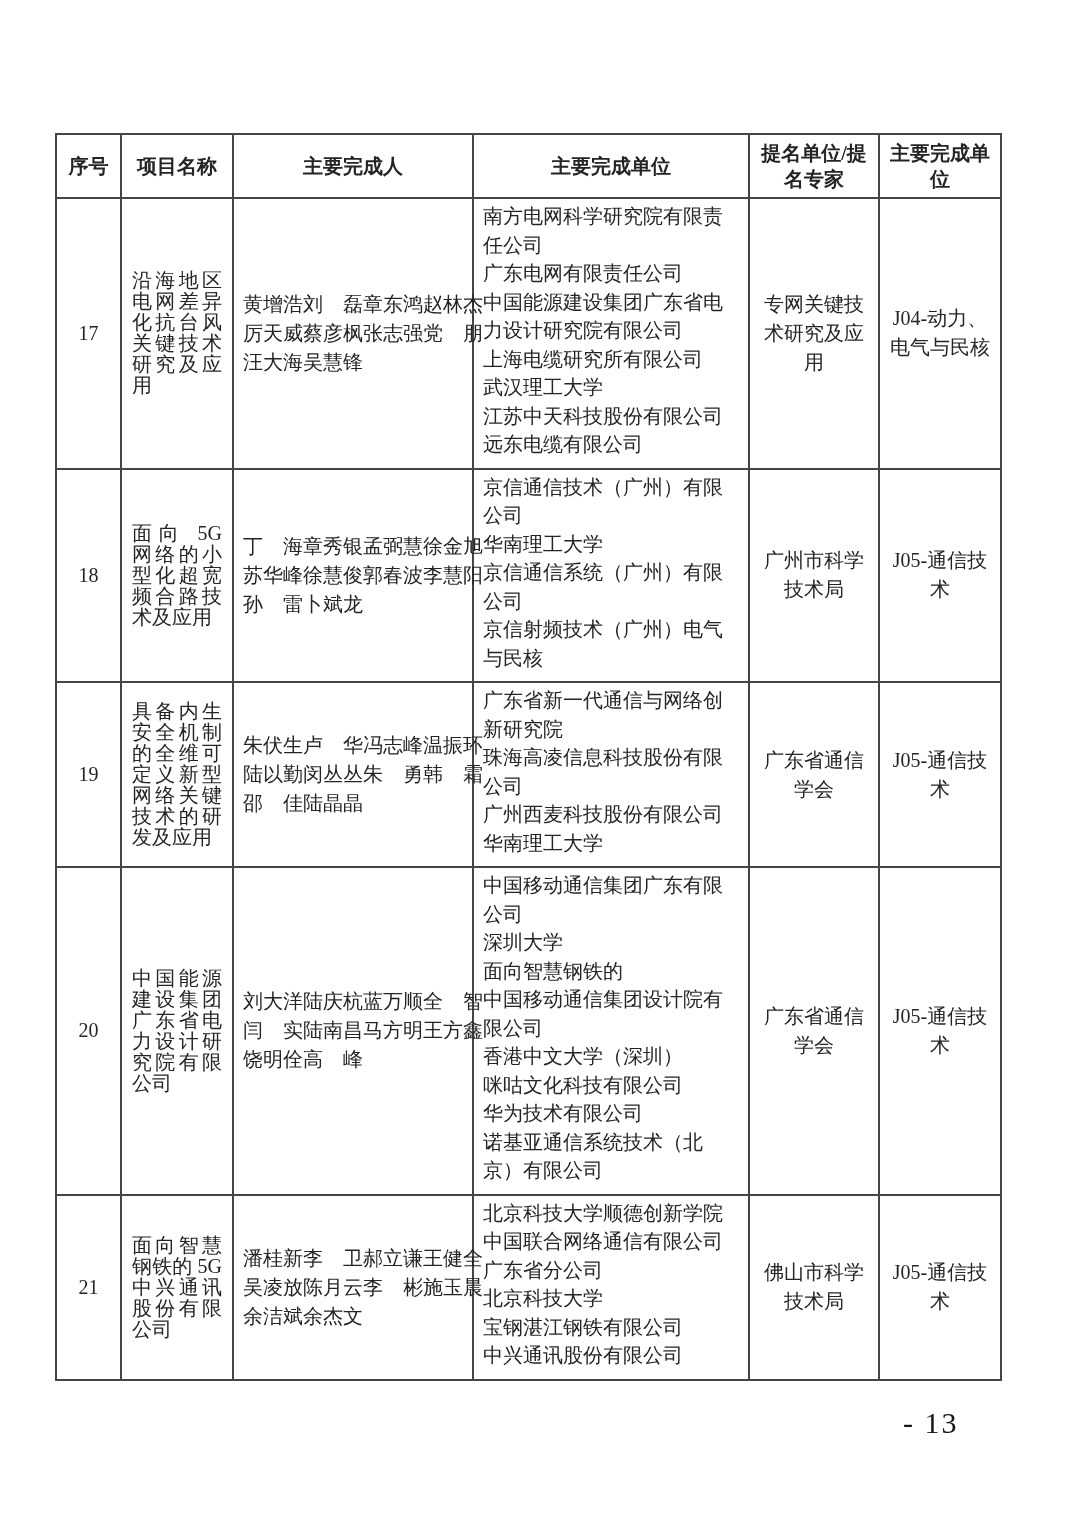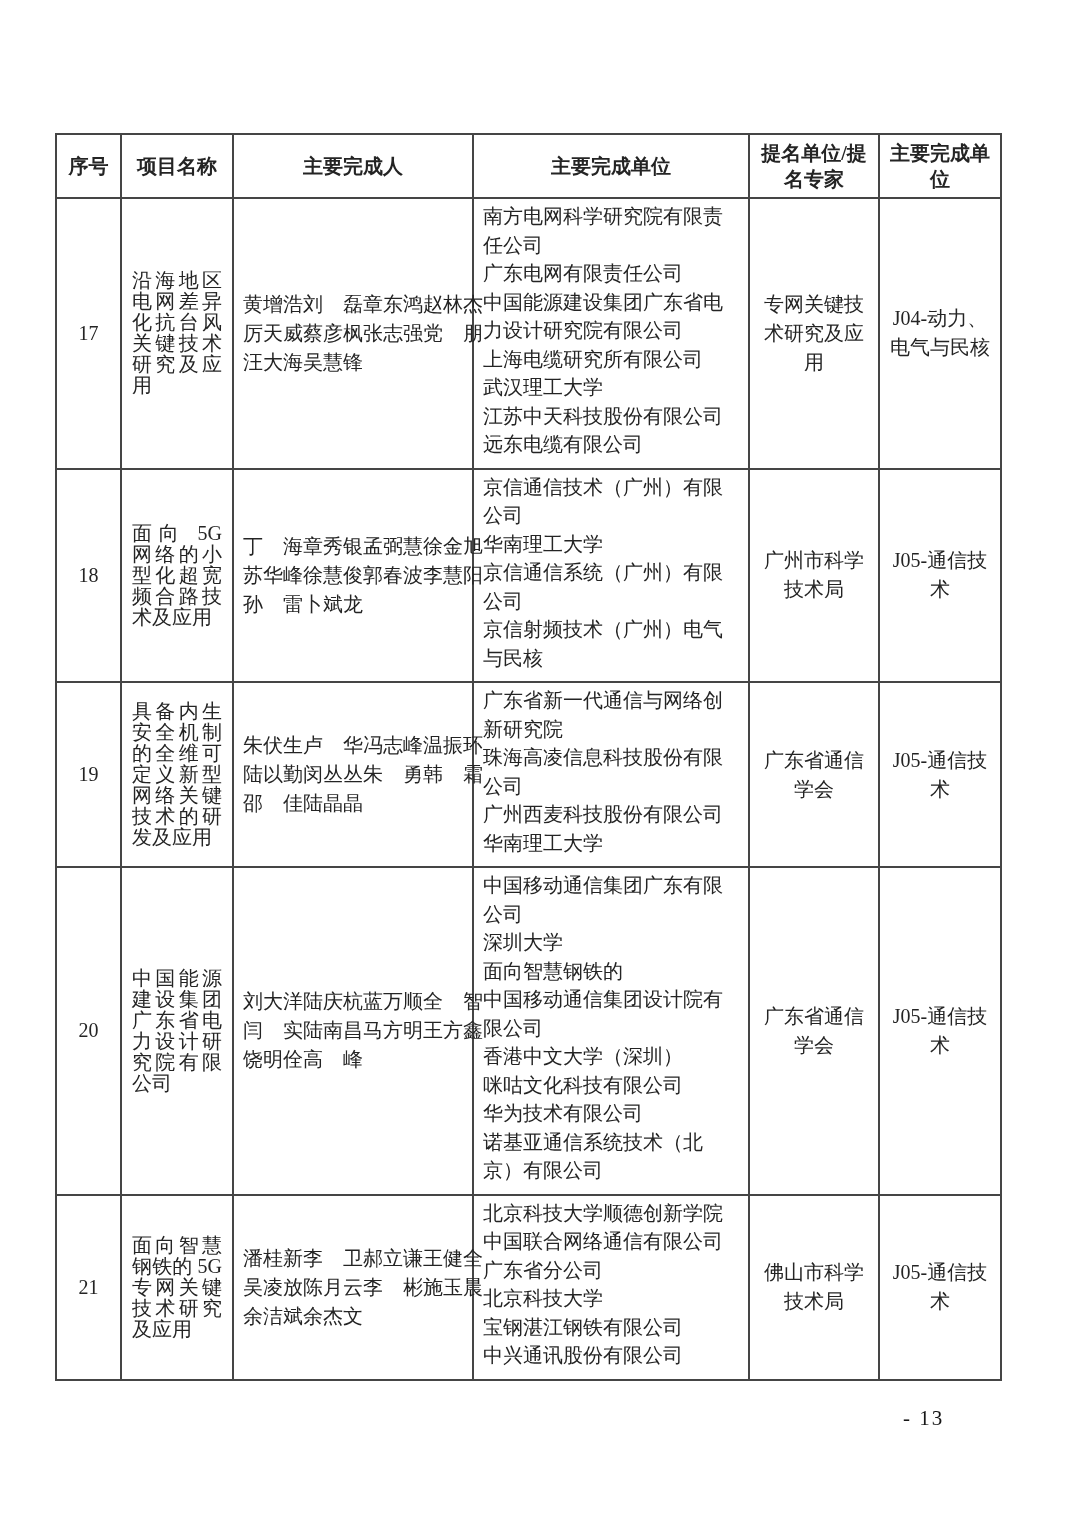--- a/index.html
+++ b/index.html
@@ -50,21 +50,21 @@
   td.cell-units { padding: 3px 8px 9px 9px; }
   .unit { line-height: 28.5px; }
   td.cell-nominator, td.cell-review {
     text-align: center;
     padding: 6px 8px;
     line-height: 29px;
   }
   .page-num {
     position: absolute;
     left: 903px; top: 1406px;
-    font-size: 21px;
+    font-size: 30px;
     color: #161616;
     letter-spacing: 2px;
   }
 </style>
 </head>
 <body>
 
 <table class="doc-table">
   <colgroup>
     <col style="width:65px">
@@ -203,21 +203,21 @@
             <div class="unit">华为技术有限公司</div>
             <div class="unit">诺基亚通信系统技术（北京）有限公司</div>
           </div>
     </td>
     <td class="cell-nominator">广东省通信学会</td>
     <td class="cell-review">J05-通信技术</td>
   </tr>
 
   <tr>
     <td class="cell-no">21</td>
-    <td class="cell-title">面向智慧钢铁的 5G 专网关键技术研究及应用</td>
+    <td class="cell-title">面向智慧钢铁的 5G 中兴通讯股份有限公司</td>
     <td class="cell-people">
       <div class="people-grid">
             <span class="person">潘桂新</span>
             <span class="person">李　卫</span>
             <span class="person">郝立谦</span>
             <span class="person">王健全</span>
             <span class="person">吴凌放</span>
             <span class="person">陈月云</span>
             <span class="person">李　彬</span>
             <span class="person">施玉晨</span>

